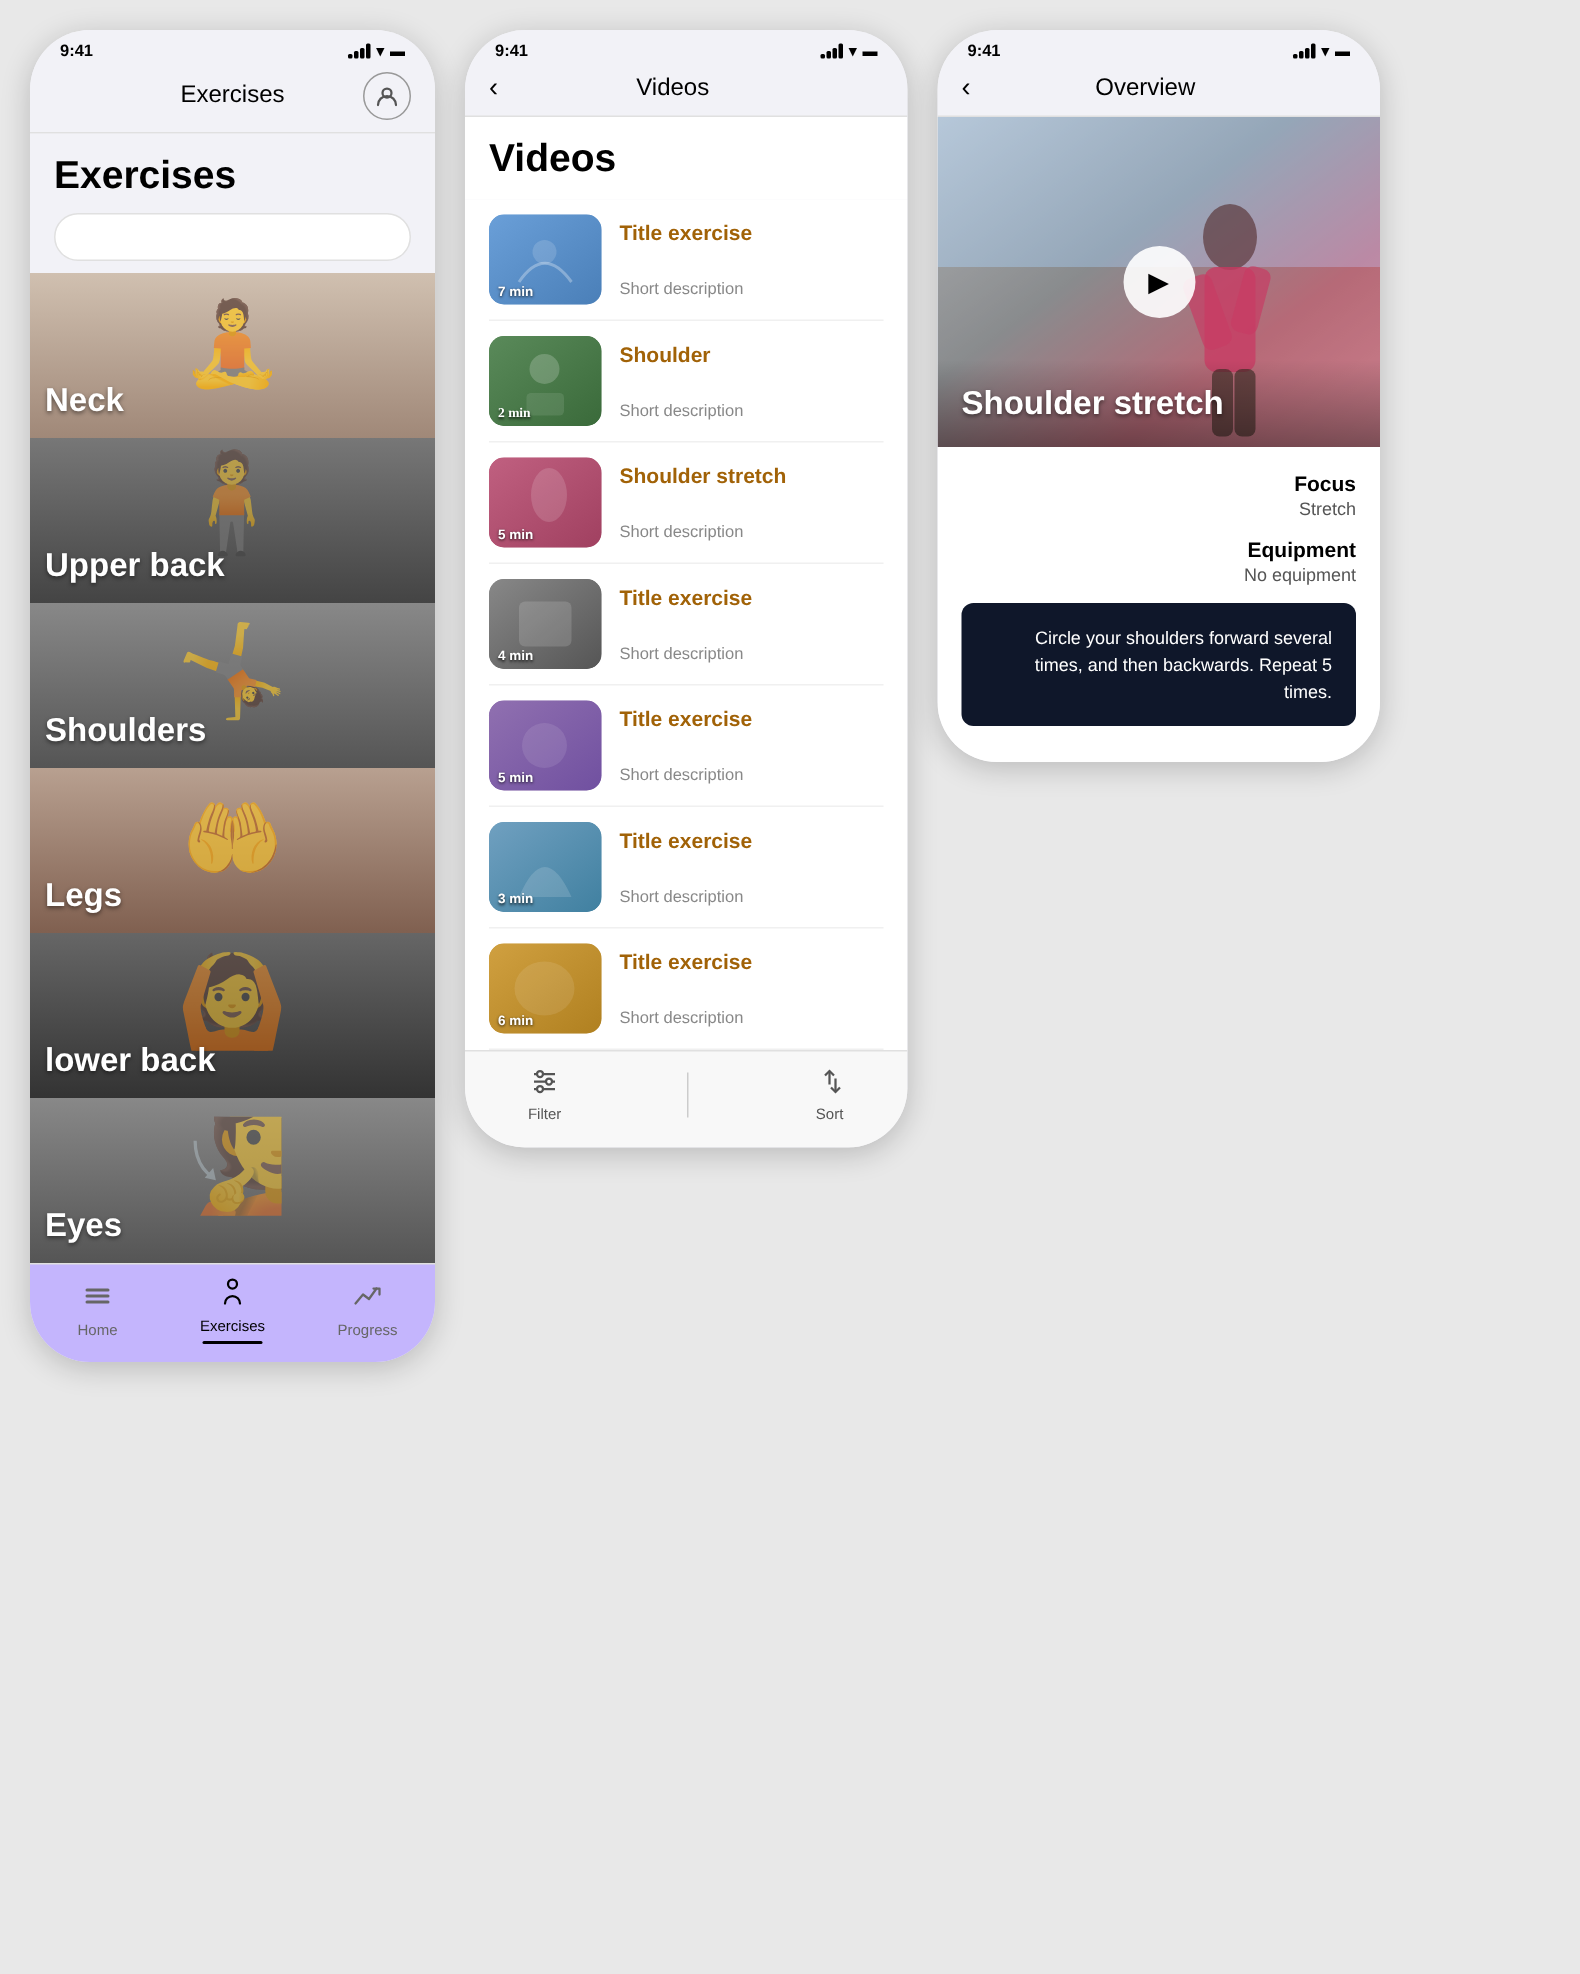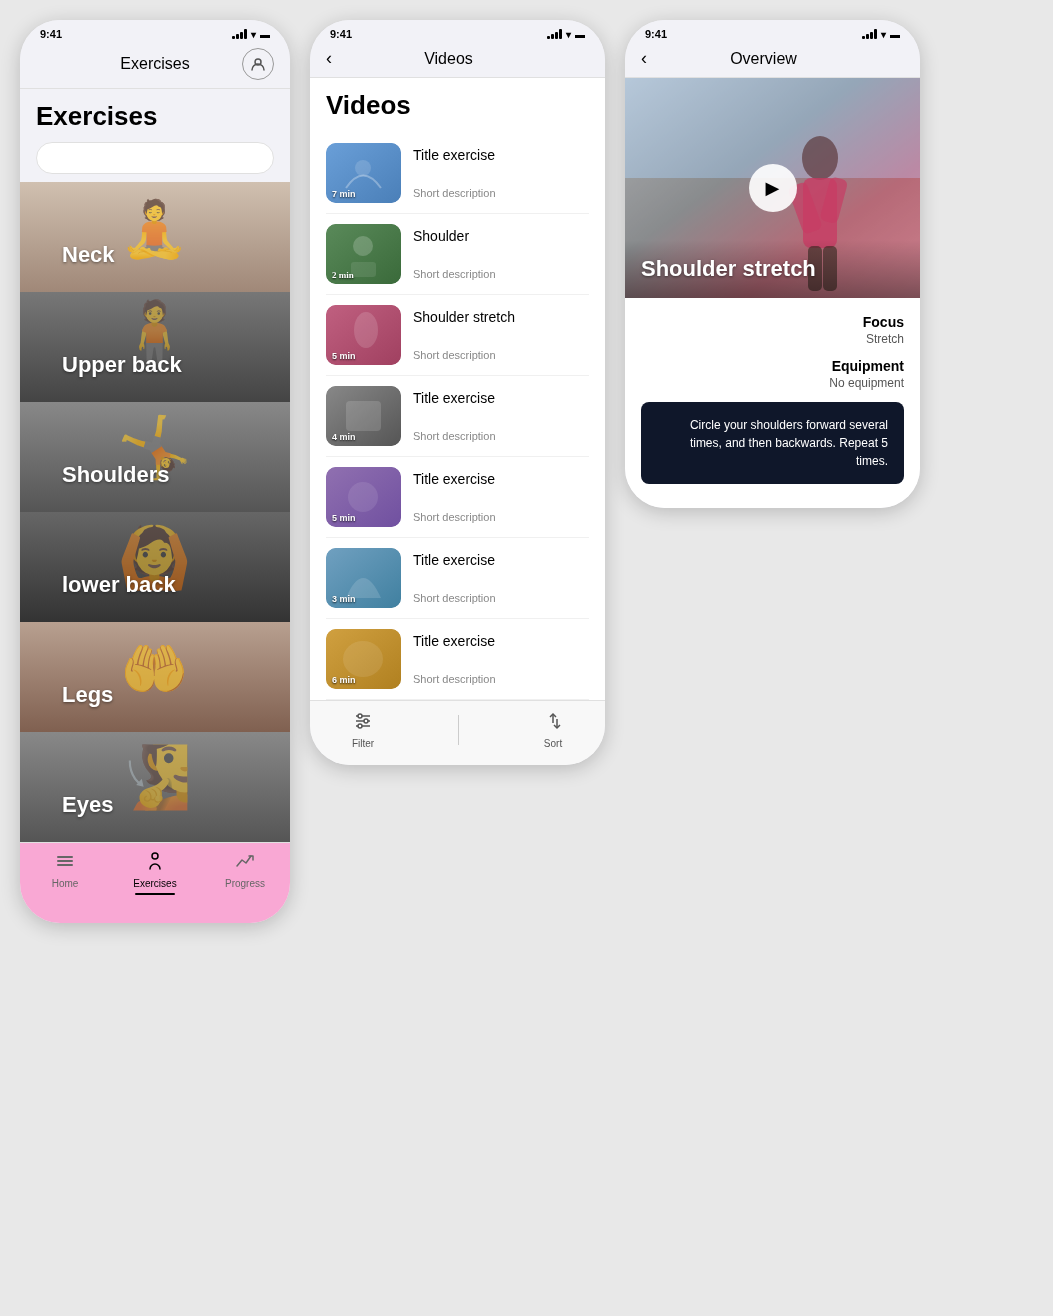--- a/index.html
+++ b/index.html
@@ -21,21 +21,21 @@
       overflow: hidden;
       box-shadow: 0 4px 20px rgba(0,0,0,0.2);
       flex-shrink: 0;
     }
 
     
     .status-bar {
       background: #f2f2f7;
       display: flex;
       justify-content: space-between;
-      align-items: center;
+      align-items: flex-end;
       padding: 8px 20px 4px;
       font-size: 11px;
       font-weight: 600;
     }
     .status-icons { display: flex; gap: 4px; align-items: center; }
     .signal-bars { display: flex; gap: 1px; align-items: flex-end; height: 10px; }
     .signal-bar { width: 3px; background: #000; border-radius: 1px; }
     .signal-bar:nth-child(1) { height: 3px; }
     .signal-bar:nth-child(2) { height: 5px; }
     .signal-bar:nth-child(3) { height: 7px; }
@@ -91,43 +91,43 @@
       height: 110px;
       overflow: hidden;
       cursor: pointer;
     }
     .exercise-bg-placeholder {
       width: 100%; height: 100%;
       display: block;
     }
     .exercise-label {
       position: absolute;
-      bottom: 24px;
+      bottom: 12px;
       left: 10px;
       color: #fff;
       font-size: 22px;
       font-weight: 700;
       text-shadow: 0 1px 3px rgba(0,0,0,0.5);
-      margin-left: 32px;
     }
     
     .ex-neck { background: linear-gradient(135deg, #c8b8a8 0%, #a09080 100%); }
     .ex-shoulders { background: linear-gradient(135deg, #888 0%, #555 100%); }
     .ex-upper-back { background: linear-gradient(135deg, #777 0%, #444 100%); }
     .ex-lower-back { background: linear-gradient(135deg, #666 0%, #333 100%); }
     .ex-legs { background: linear-gradient(135deg, #b8a090 0%, #907060 100%); }
     .ex-eyes { background: linear-gradient(135deg, #888 0%, #555 100%); }
 
     
     .tab-bar {
-      background: #f9a8d4;
+      background: #c4b5fd;
       border-top: 1px solid #e0e0e0;
       display: flex;
       justify-content: space-around;
-      padding: 8px 0 28px;
+      padding: 8px 0 12px;
+      align-items: center;
     }
     .tab-item {
       display: flex;
       flex-direction: column;
       align-items: center;
       gap: 2px;
       cursor: pointer;
       flex: 1;
     }
     .tab-icon { font-size: 20px; color: #666; }
@@ -179,21 +179,21 @@
     }
     .video-duration {
       position: absolute;
       bottom: 4px; left: 6px;
       color: #fff;
       font-size: 9px;
       font-weight: 600;
       text-shadow: 0 1px 2px rgba(0,0,0,0.8);
     }
     .video-info { flex: 1; }
-    .video-title { font-size: 14px; font-weight: 400; color: #000000; margin-bottom: 2px; }
+    .video-title { font-size: 14px; font-weight: 700; color: #a16207; margin-bottom: 2px; }
     .video-desc { font-size: 11px; color: #888; margin-top: 24px; }
 
     
     .vt1 { background: linear-gradient(135deg, #6a9fd8, #4a7fb8); }
     .vt2 { background: linear-gradient(135deg, #5a8a5a, #3a6a3a); font-family: Liberation Serif, serif; }
     .vt3 { background: linear-gradient(135deg, #c06080, #a04060); }
     .vt4 { background: linear-gradient(135deg, #888, #555); }
     .vt5 { background: linear-gradient(135deg, #9070b0, #7050a0); }
     .vt6 { background: linear-gradient(135deg, #70a0c0, #4080a0); }
     .vt7 { background: linear-gradient(135deg, #d0a040, #b08020); }
@@ -434,27 +434,27 @@
         <div class="exercise-bg-placeholder ex-upper-back img-upper-back" style="width:100%;height:100%;position:absolute;top:0;left:0;"></div>
         <span class="exercise-label">Upper back</span>
       </div>
 
       <div class="exercise-item">
         <div class="exercise-bg-placeholder ex-shoulders img-shoulders" style="width:100%;height:100%;position:absolute;top:0;left:0;"></div>
         <span class="exercise-label">Shoulders</span>
       </div>
 
       <div class="exercise-item">
+        <div class="exercise-bg-placeholder ex-legs img-legs" style="width:100%;height:100%;position:absolute;top:0;left:0;"></div>
+        <span class="exercise-label">Legs</span>
+      </div>
+
+      <div class="exercise-item">
         <div class="exercise-bg-placeholder ex-lower-back img-lower-back" style="width:100%;height:100%;position:absolute;top:0;left:0;"></div>
         <span class="exercise-label">lower back</span>
-      </div>
-
-      <div class="exercise-item">
-        <div class="exercise-bg-placeholder ex-legs img-legs" style="width:100%;height:100%;position:absolute;top:0;left:0;"></div>
-        <span class="exercise-label">Legs</span>
       </div>
 
       <div class="exercise-item">
         <div class="exercise-bg-placeholder ex-eyes img-eyes" style="width:100%;height:100%;position:absolute;top:0;left:0;"></div>
         <span class="exercise-label">Eyes</span>
       </div>
     </div>
   </div>
 
   <div class="tab-bar">

